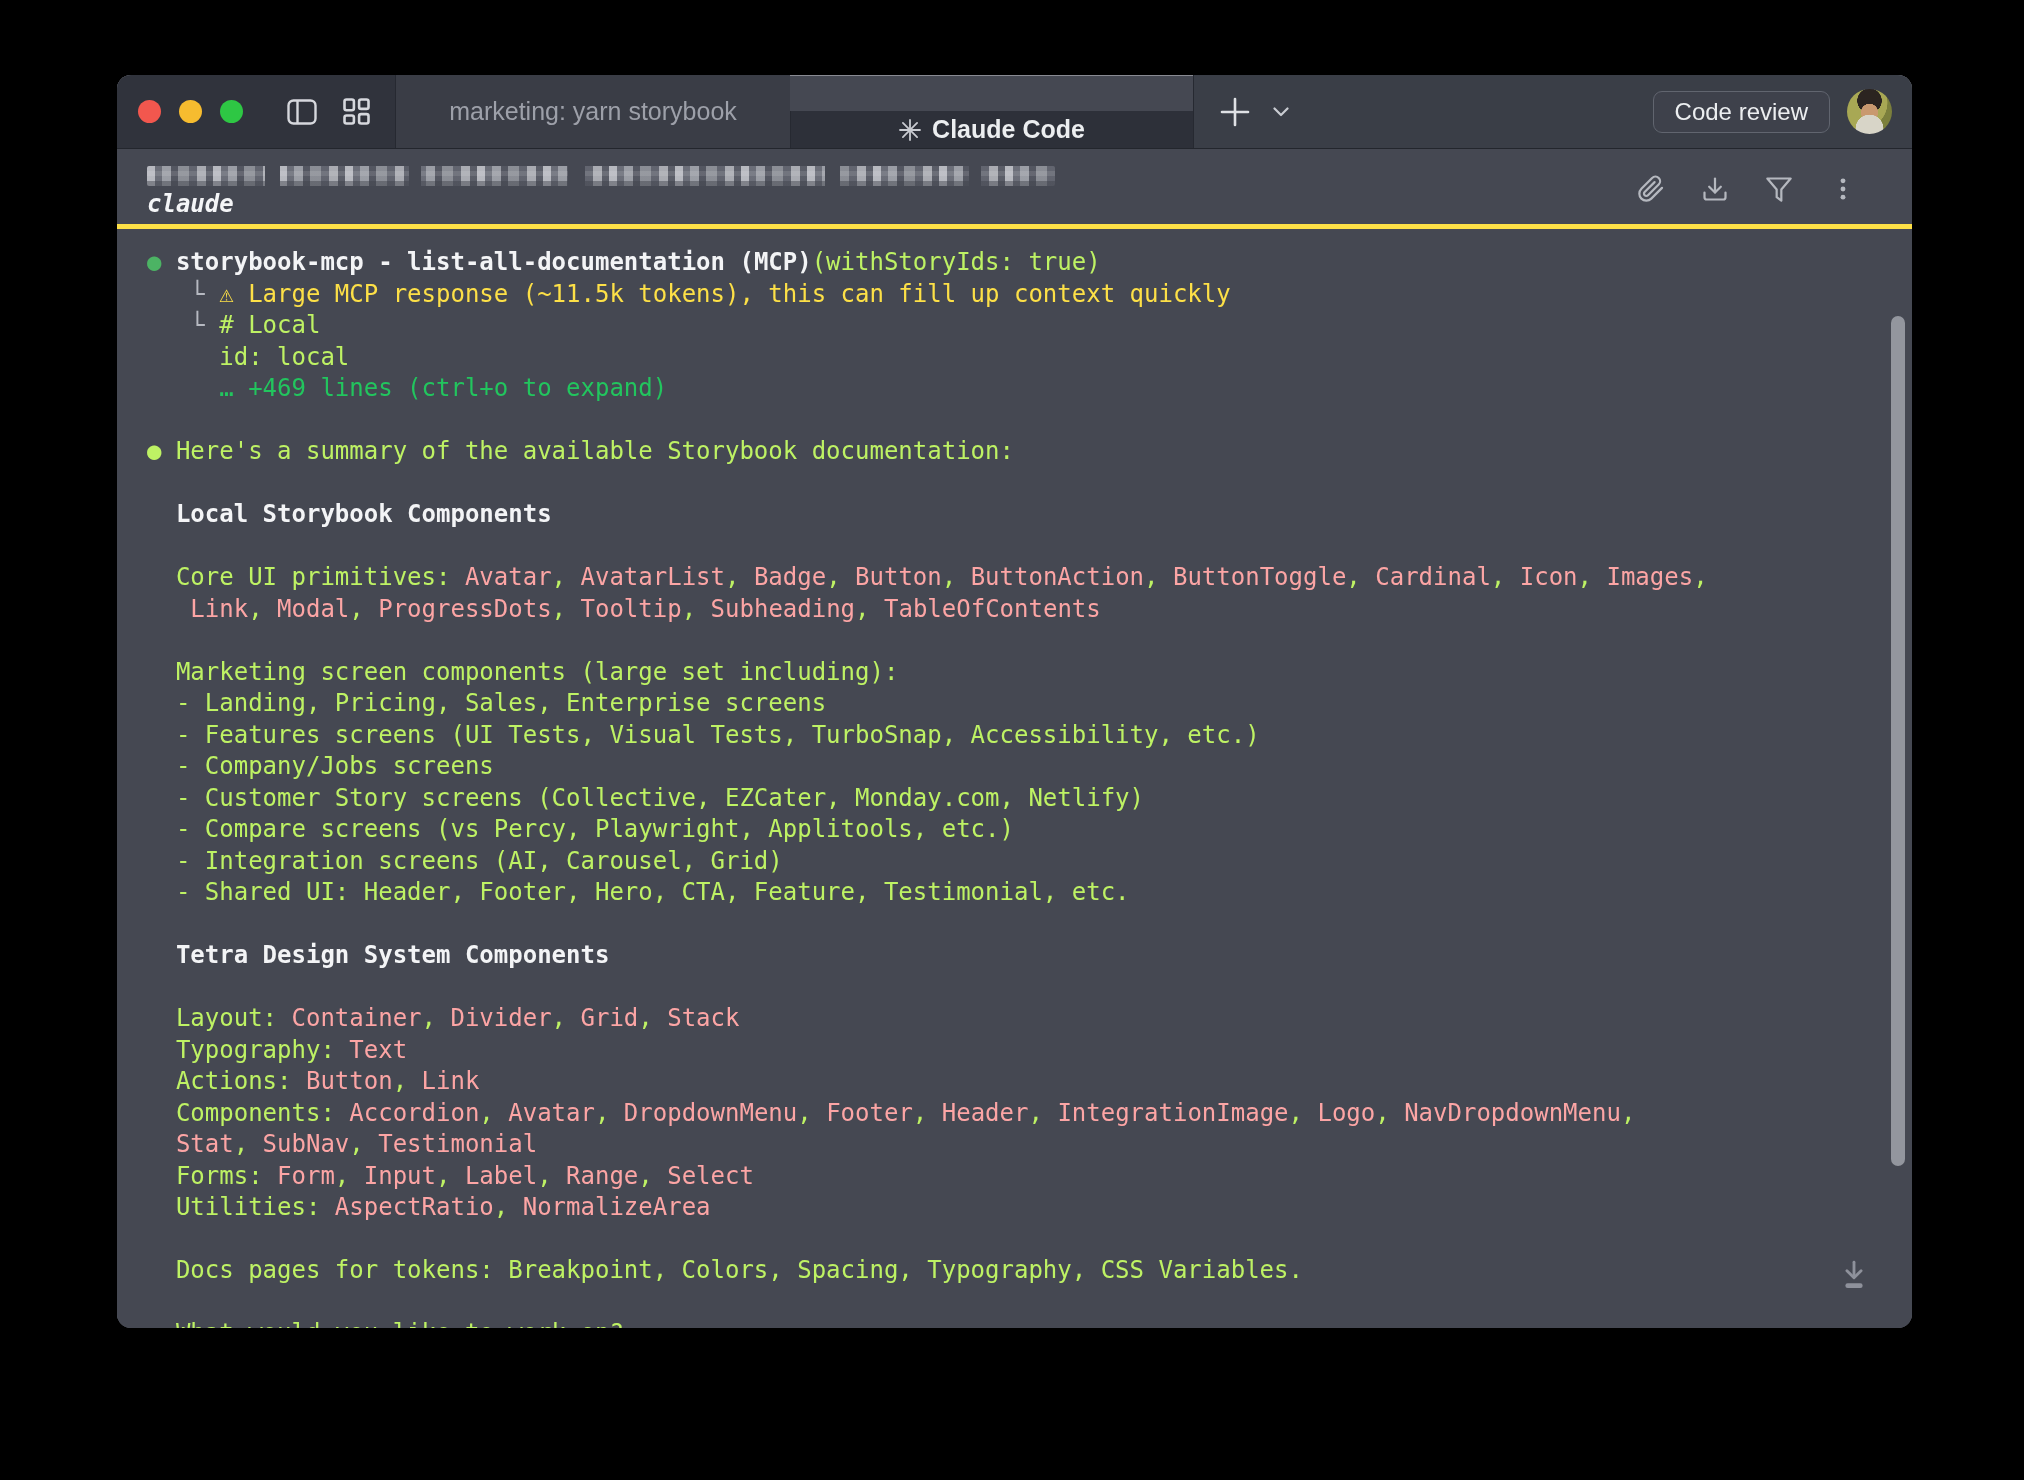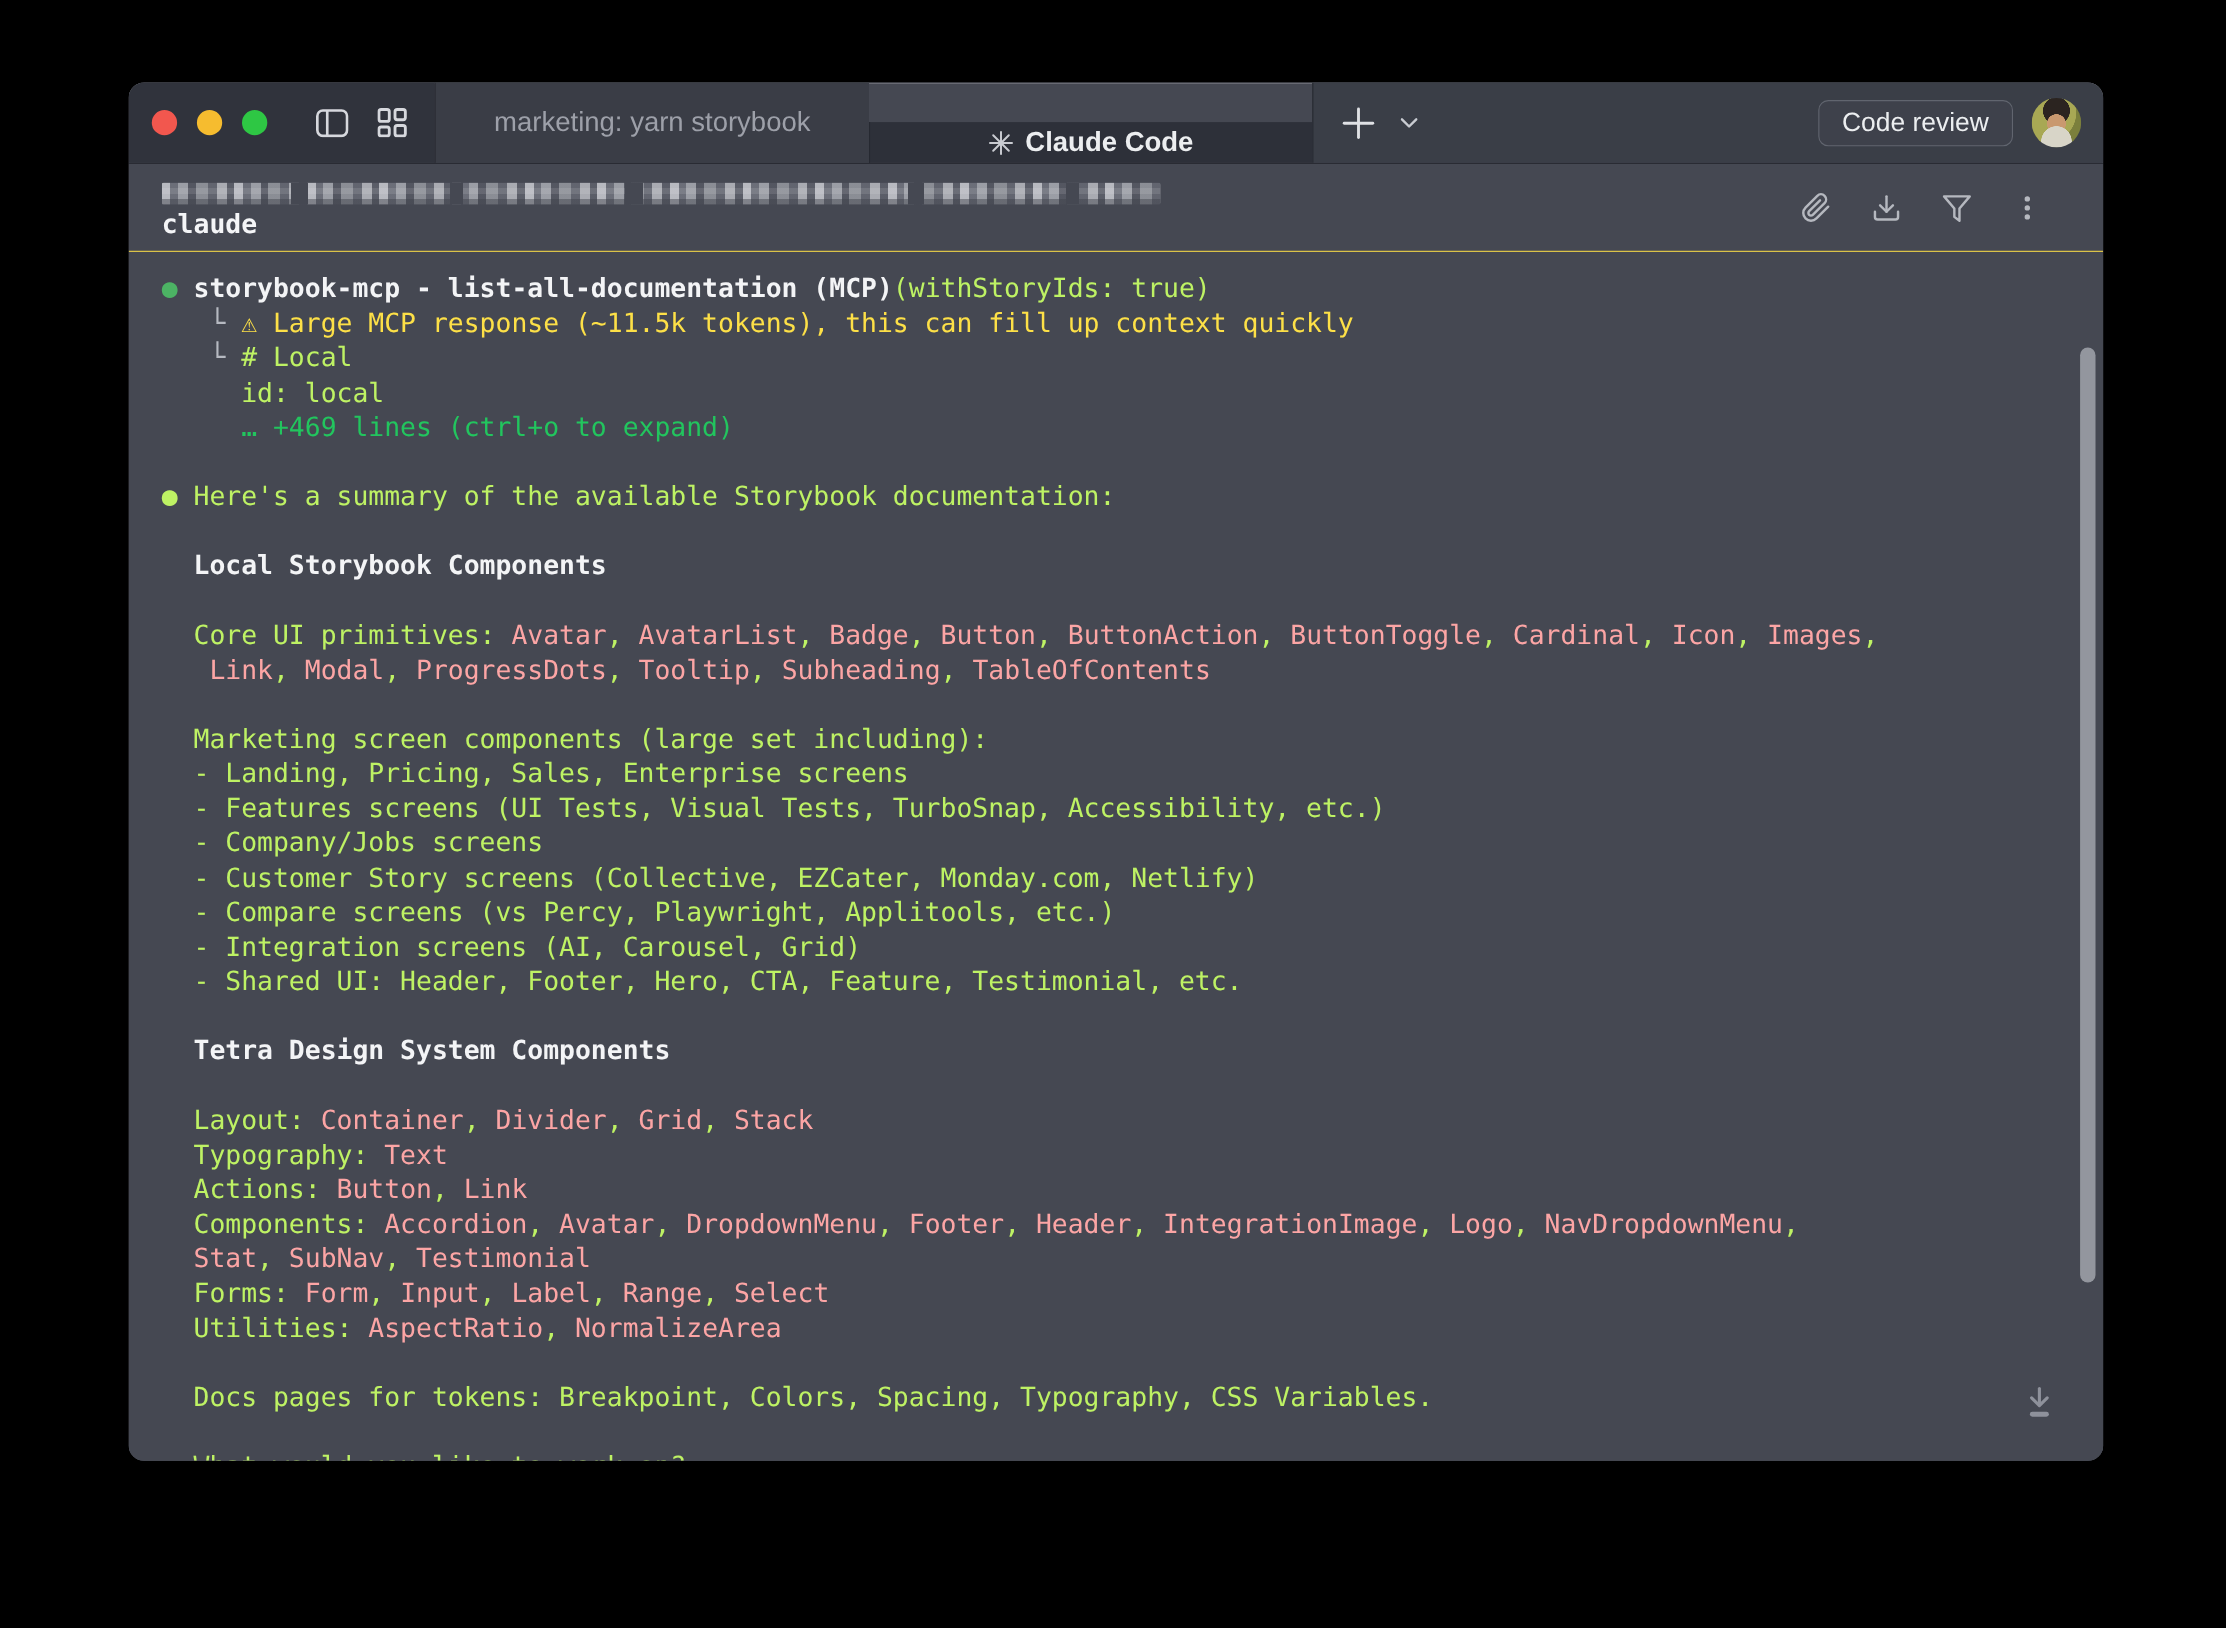--- a/index.html
+++ b/index.html
@@ -36,22 +36,22 @@
   }
   .avatar{
     width:45px;height:45px;border-radius:50%;margin-left:17px;flex:0 0 auto;
     background:
       radial-gradient(circle at 50% 88%, #d8d5c8 0 30%, rgba(0,0,0,0) 31%),
       radial-gradient(circle at 50% 52%, #c9996f 0 26%, rgba(0,0,0,0) 27%),
       radial-gradient(circle at 50% 26%, #2b2420 0 30%, rgba(0,0,0,0) 31%),
       radial-gradient(circle at 30% 30%, #a8a854 0 60%, #7b7f3c 61%);
   }
   
-  .cmd-header{height:80px;flex:0 0 80px;background:#454852;border-bottom:1px solid #fde047;
-      position:relative;box-sizing:border-box;padding:17px 0 0 30px;}
+  .cmd-header{height:80px;flex:0 0 80px;background:#454852;border-bottom:5px solid #fde047;
+      position:relative;box-sizing:border-box;padding:17px 0 0 30px;font-style:italic;}
   .redacted{
     width:908px;height:20px;border-radius:2px;
     background-image:
       repeating-linear-gradient(90deg, rgba(69,72,82,0) 0 118px, #454852 118px 133px, rgba(69,72,82,0) 133px 262px, #454852 262px 274px, rgba(69,72,82,0) 274px 421px, #454852 421px 438px, rgba(69,72,82,0) 438px 560px),
       repeating-linear-gradient(0deg, rgba(60,63,73,0.45) 0 5px, rgba(0,0,0,0) 5px 10px, rgba(255,255,255,0.10) 10px 15px, rgba(0,0,0,0) 15px 20px),
       repeating-linear-gradient(90deg, rgba(190,192,198,0.95) 0 8px, rgba(110,113,123,0.95) 8px 15px, rgba(160,163,170,0.95) 15px 24px, rgba(85,88,98,0.95) 24px 31px, rgba(143,146,153,0.95) 31px 42px, rgba(100,103,113,0.95) 42px 50px, rgba(175,177,183,0.95) 50px 59px, rgba(92,95,105,0.95) 59px 66px);
   }
   .cmd-text{
     margin-top:5px;color:#f4f5f7;font-weight:bold;font-size:24px;line-height:26px;
     font-family:"DejaVu Sans Mono","Liberation Mono",monospace;

